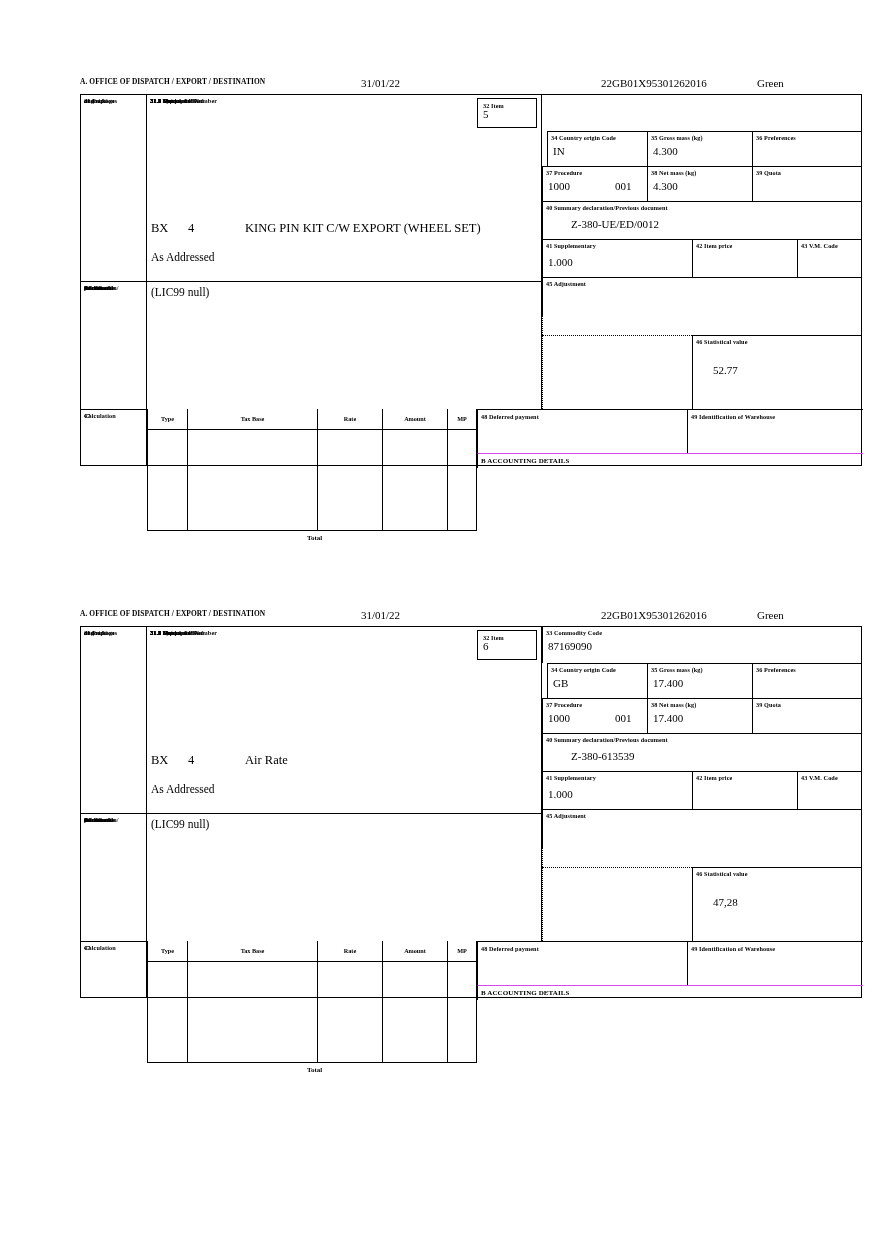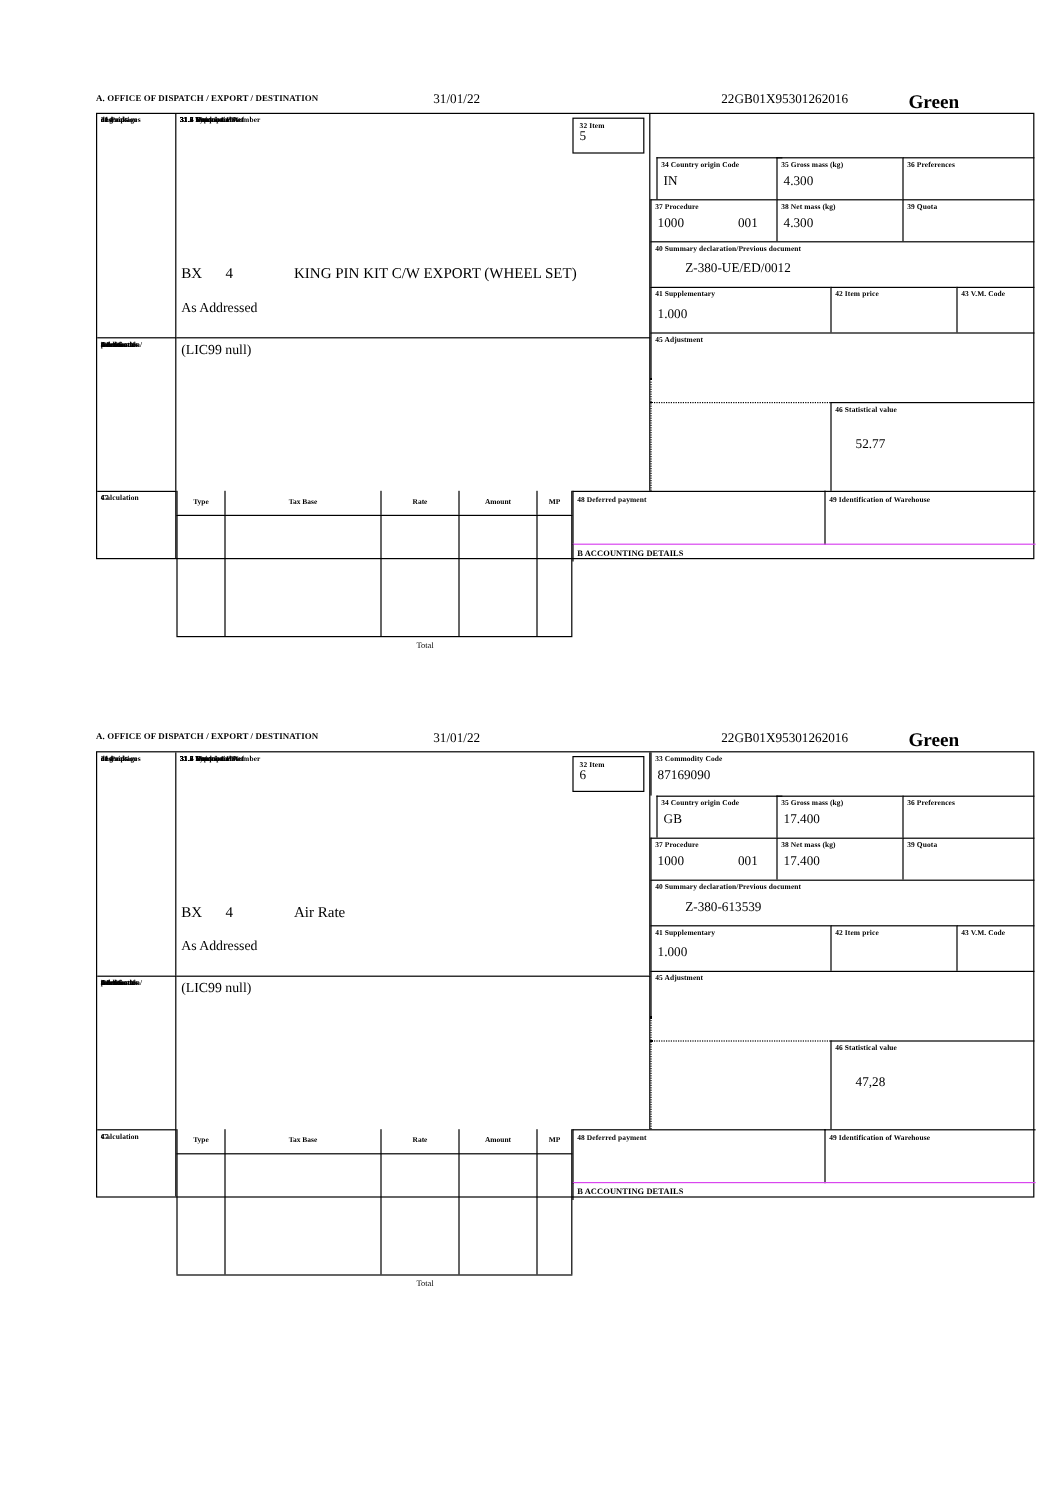--- a/index.html
+++ b/index.html
@@ -14,21 +14,21 @@
 
   .form{position:absolute;left:80px;width:782px;}
   .form.first{top:78px;}
   .form.second{top:610px;}
 
   
   .hdr{position:relative;height:16px;font-size:8.5px;font-weight:bold;}
   .hdr .office{position:absolute;left:0;top:0;letter-spacing:.1px;}
   .hdr .date{position:absolute;left:281px;top:-1px;font-size:11px;font-weight:normal;font-family:"Liberation Serif",serif;}
   .hdr .mrn{position:absolute;left:505px;top:-1px;font-size:11px;font-weight:normal;margin-left:16px;}
-  .hdr .status{position:absolute;left:677px;top:-1px;font-size:16px;font-weight:bold;}
+  .hdr .status{position:absolute;left:677px;top:-1px;font-size:11px;font-weight:normal;}
 
   
   .box{position:relative;border:1px solid #000;height:372px;box-sizing:border-box;}
 
   .cell{position:absolute;box-sizing:border-box;}
   .lbl{font-size:6.2px;font-weight:bold;line-height:8px;letter-spacing:.1px;}
   .val{font-size:11px;line-height:13px;font-family:"Liberation Serif",serif;}
 
   
   .c31{left:0;top:0;width:66px;height:186px;border-right:1px solid #000;padding:4px 3px 0 4px;}
@@ -74,21 +74,21 @@
 
   .cell .lbl{position:absolute;left:3px;top:2px;}
   .cell .val{position:absolute;left:5px;top:13px;}
   .cell .val2{position:absolute;left:72px;top:13px;font-size:11px;}
   .calc-grid{position:absolute;left:66px;top:314px;width:330px;height:144px;}
   .tblrow{position:absolute;left:0;top:0;width:330px;height:20px;border-bottom:1px solid #000;}
   .tcell{position:absolute;top:0;height:20px;border-left:1px solid #000;box-sizing:border-box;text-align:center;font-size:6.2px;font-weight:bold;line-height:20px;}
   .tbody{position:absolute;left:0;top:20px;width:330px;height:101px;}
   .tbody .tcol{position:absolute;top:0;height:101px;border-left:1px solid #000;box-sizing:border-box;}
   .totalrow{position:absolute;left:0;top:121px;width:330px;height:16px;border-top:1px solid #000;}
-  .totalrow .t{position:absolute;left:160px;top:3px;font-size:7px;font-weight:normal;margin-left:40px;}
+  .totalrow .t{position:absolute;left:160px;top:3px;font-size:7px;font-weight:bold;}
 
   .r48{position:absolute;left:396px;top:314px;width:210px;height:44px;border-left:1px solid #000;border-top:1px solid #000;}
   .r49{position:absolute;left:606px;top:314px;width:175px;height:44px;border-left:1px solid #000;border-top:1px solid #000;}
   .rB{position:absolute;left:396px;top:358px;width:385px;height:14px;border-left:1px solid #000;border-top:1px solid #d946ef;}
   .rB .lbl{position:absolute;left:3px;top:3px;font-size:7px;}
 </style>
 </head>
 <body>
 
 <div class="page">

